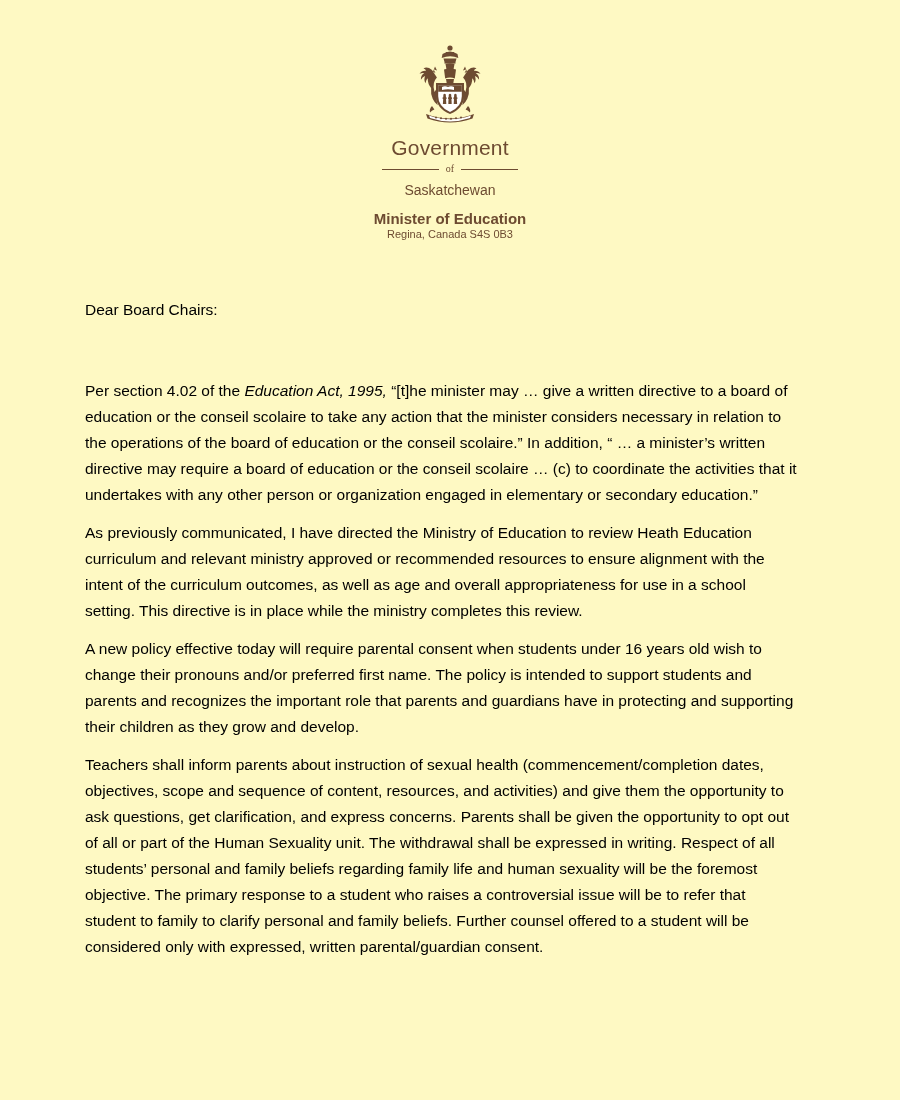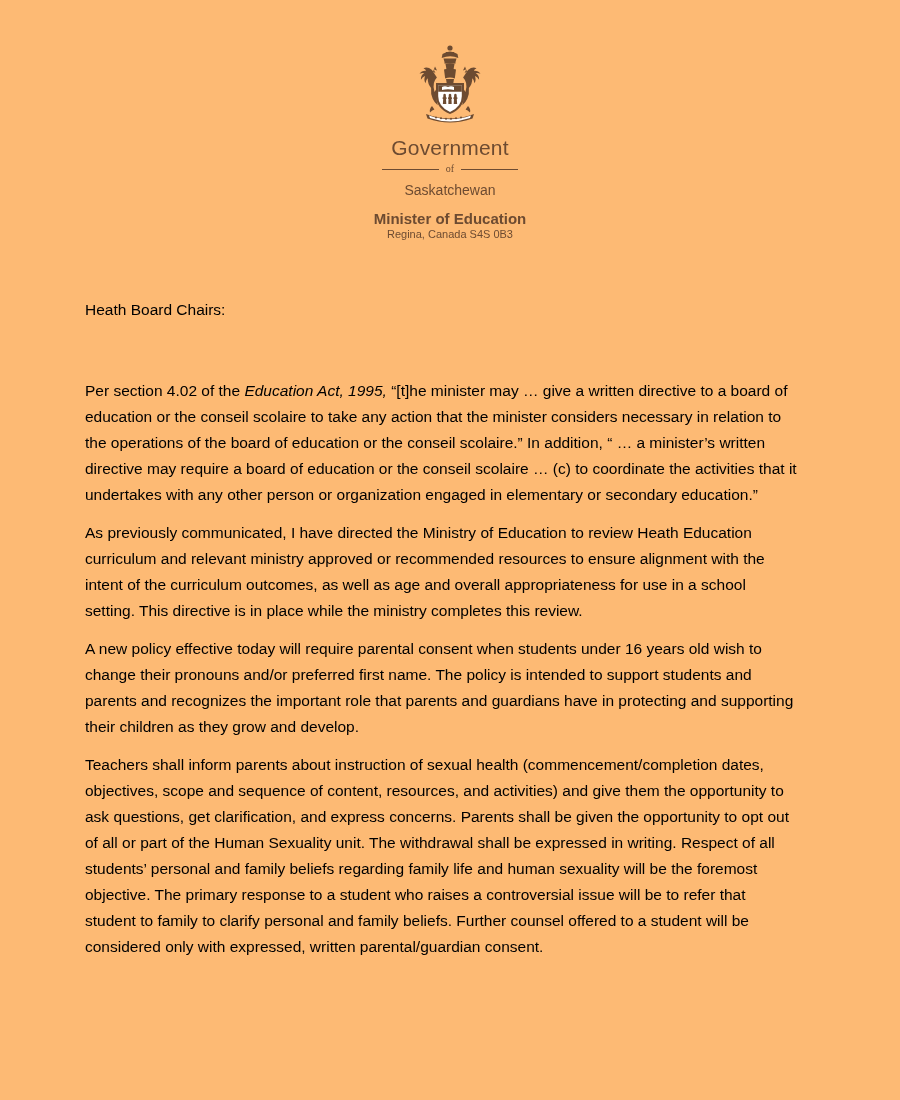--- a/index.html
+++ b/index.html
@@ -12,21 +12,21 @@
     height: 1100px;
     font-family: "Liberation Sans", sans-serif;
     color: #000000;
     position: relative;
     overflow: hidden;
   }
 
   .page {
     width: 900px;
     height: 1100px;
-    background: #fdba74;
+    background: #fef9c3;
     position: relative;
     box-sizing: border-box;
   }
 
   
   .letterhead {
     text-align: center;
     padding-top: 44px;
   }
   .crest {
@@ -177,21 +177,21 @@
       <span class="gov-rule"></span>
     </div>
 
     <div class="gov-prov">Saskatchewan</div>
     <div class="lh-title">Minister of Education</div>
     <div class="lh-addr2">Regina, Canada  S4S 0B3</div>
   </div>
 
   <div class="letter-body">
 
-    <p class="salutation">Heath Board Chairs:</p>
+    <p class="salutation">Dear Board Chairs:</p>
 
 
     <p class="para">
       <span>Per section 4.02 of the </span><em>Education Act, 1995,</em><span> “[t]he minister may … give a written directive to a board of education or the conseil scolaire to take any action that the minister considers necessary in relation to the operations of the board of education or the conseil scolaire.” In addition, “ … a minister’s written directive may require a board of education or the conseil scolaire … (c) to coordinate the activities that it undertakes with any other person or organization engaged in elementary or secondary education.”</span>
     </p>
 
     <p class="para">As previously communicated, I have directed the Ministry of Education to review Heath Education curriculum and relevant ministry approved or recommended resources to ensure alignment with the intent of the curriculum outcomes, as well as age and overall appropriateness for use in a school setting. This directive is in place while the ministry completes this review.</p>
 
     <p class="para">A new policy effective today will require parental consent when students under 16 years old wish to change their pronouns and/or preferred first name. The policy is intended to support students and parents and recognizes the important role that parents and guardians have in protecting and supporting their children as they grow and develop.</p>
 

